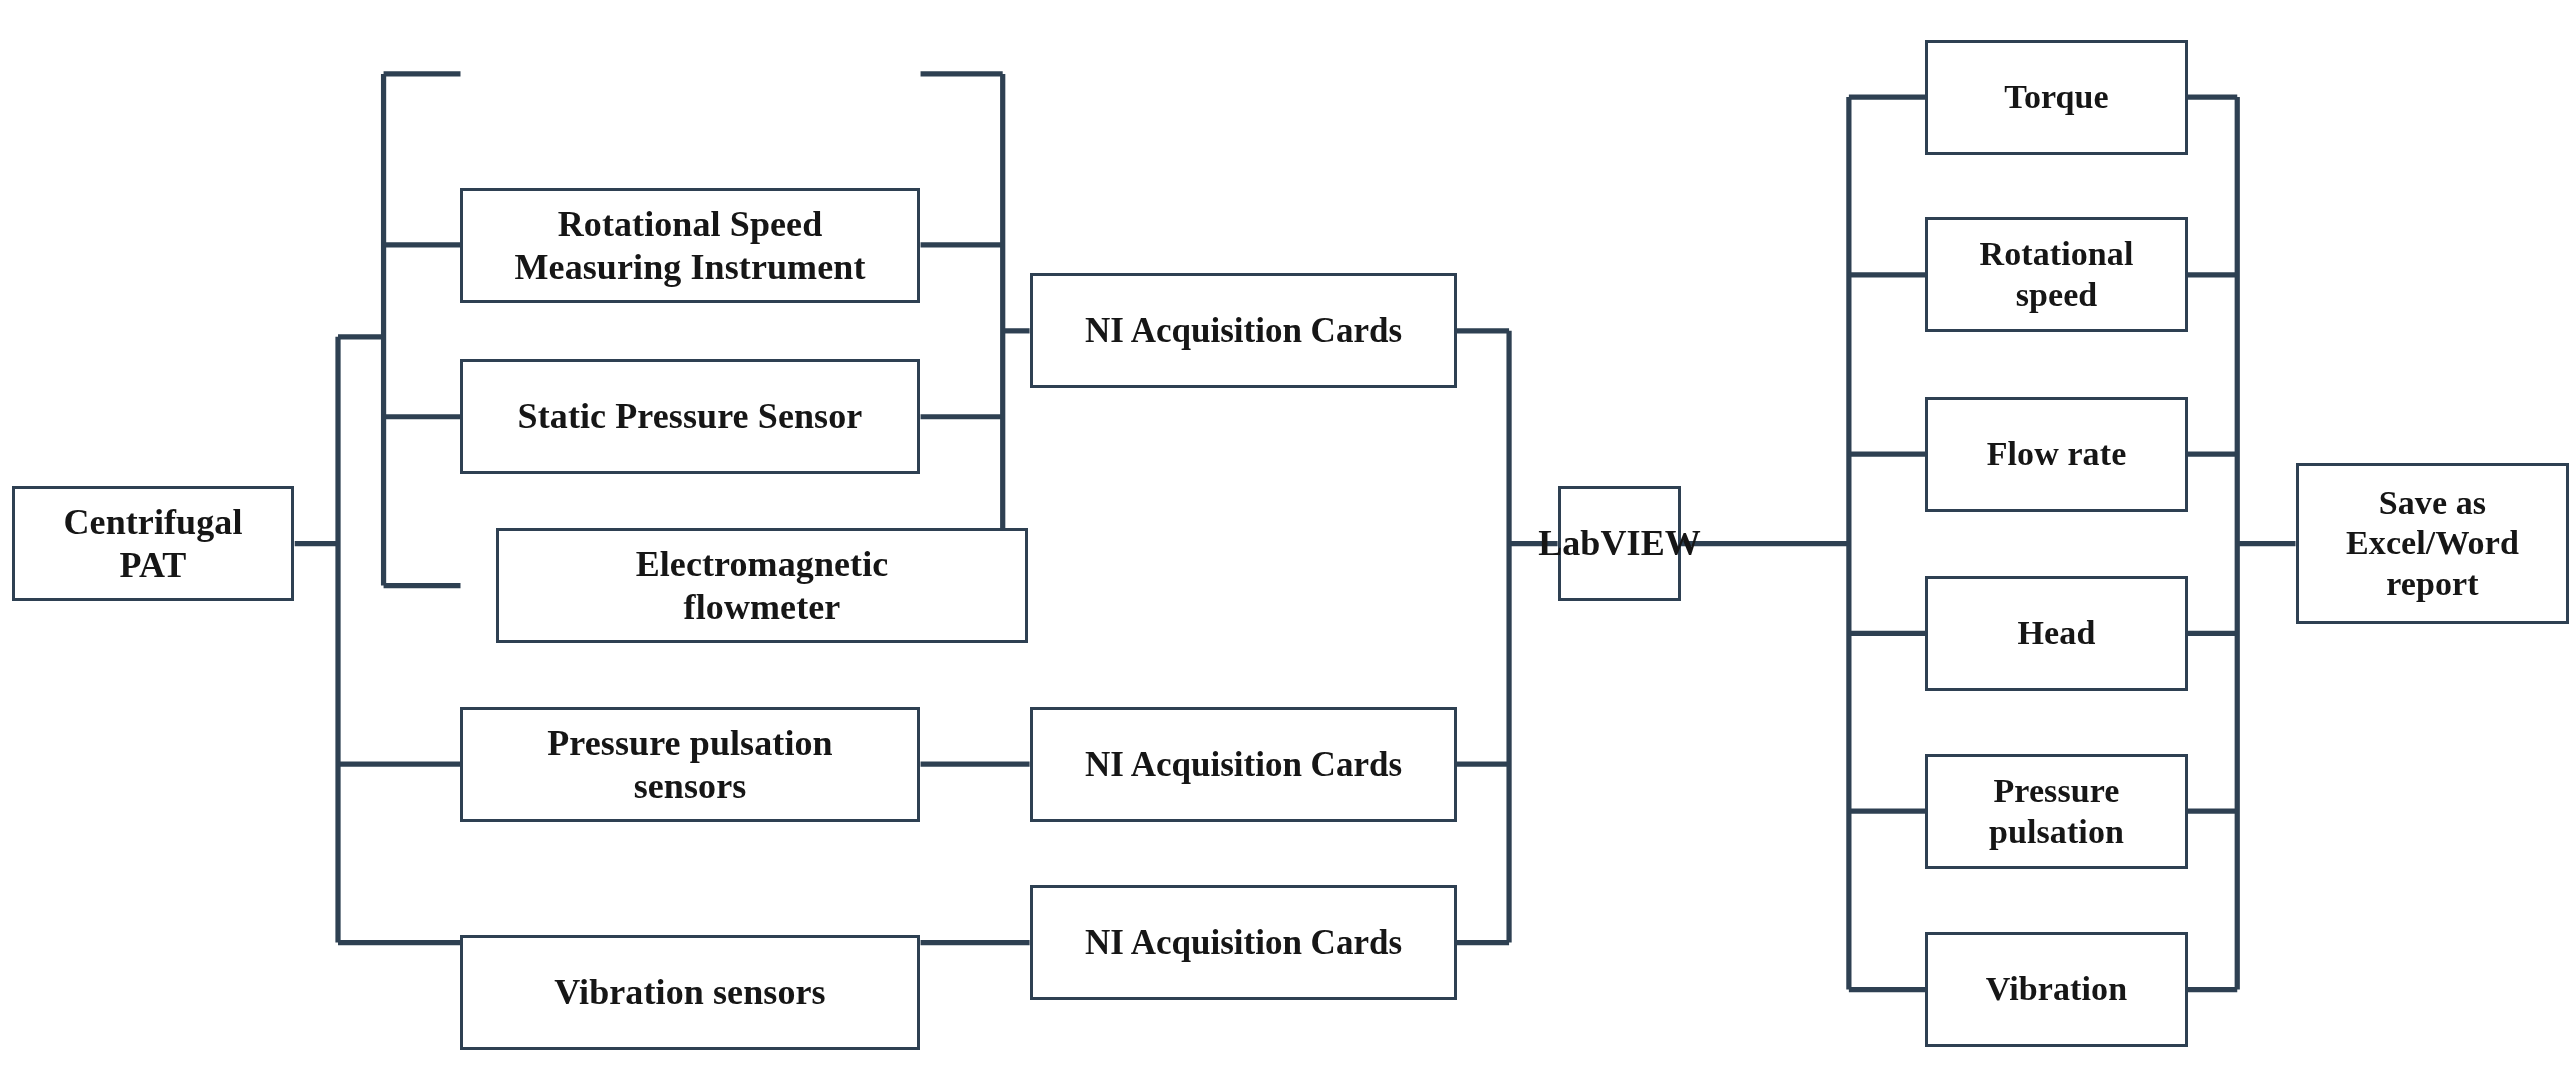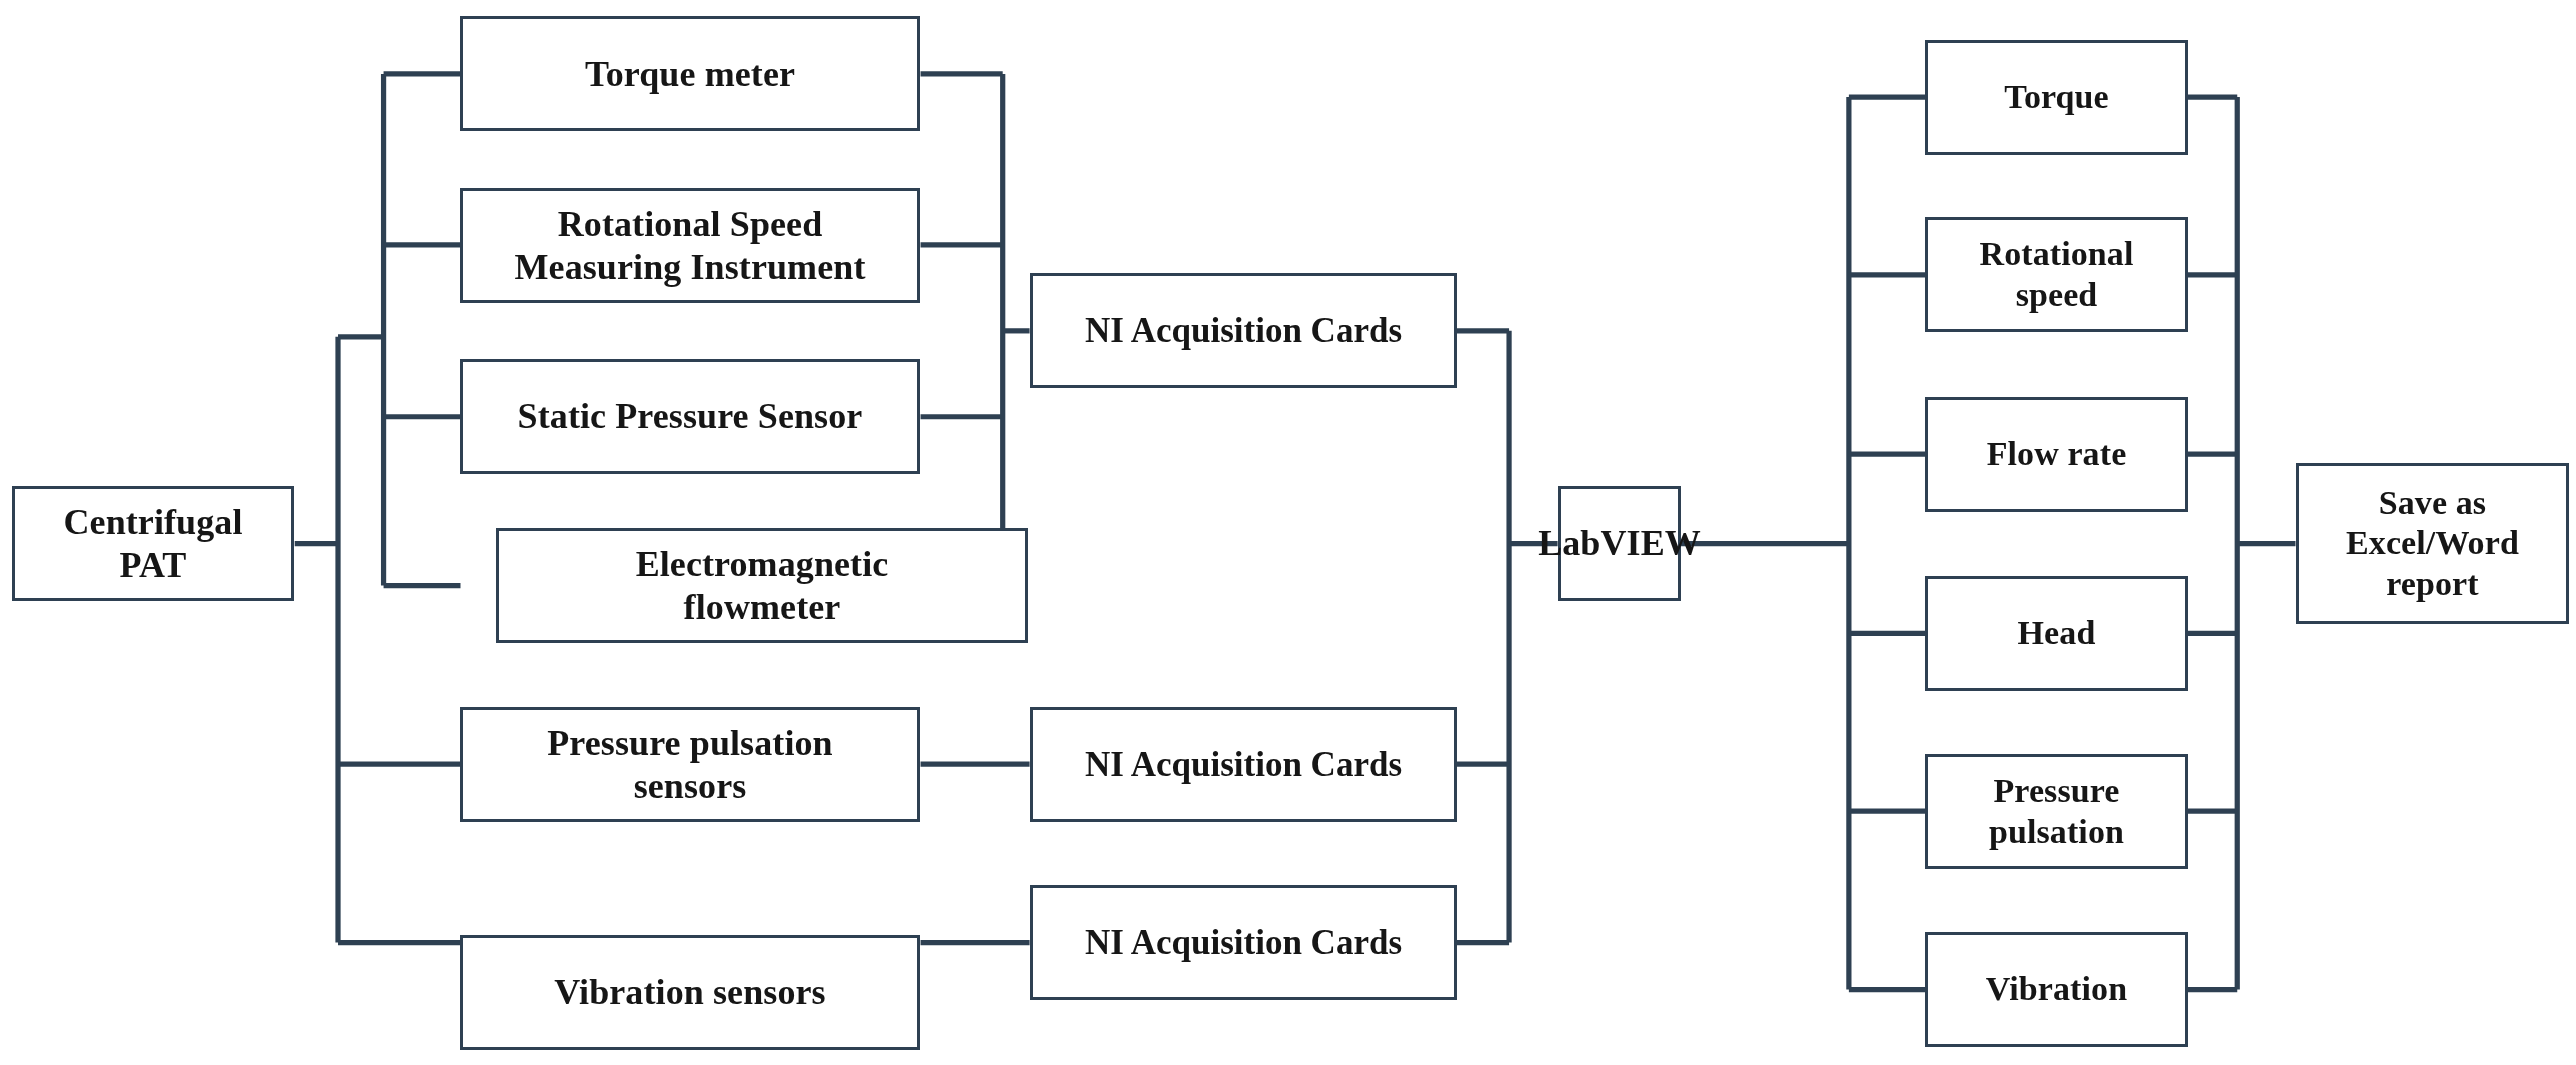--- a/index.html
+++ b/index.html
@@ -128,23 +128,20 @@
 
       <line x1="2995" y1="728" x2="3073" y2="728"></line>
     </g>
   </svg>
 
   <div class="node serif" style="left:12px; top:486px; width:282px; height:115px;">
     <span class="node-label">Centrifugal
 PAT</span>
   </div>
 
-  <div class="node serif" style="left:460px; top:16.4px; width:460px; height:115px;">
-    <span class="node-label">Torque meter</span>
-  </div>
 
   <div class="node serif" style="left:460px; top:188px; width:460px; height:115px;">
     <span class="node-label">Rotational Speed
 Measuring Instrument</span>
   </div>
 
   <div class="node serif" style="left:460px; top:359px; width:460px; height:115px;justify-content:center;">
     <span class="node-label">Static Pressure Sensor</span>
   </div>
 

